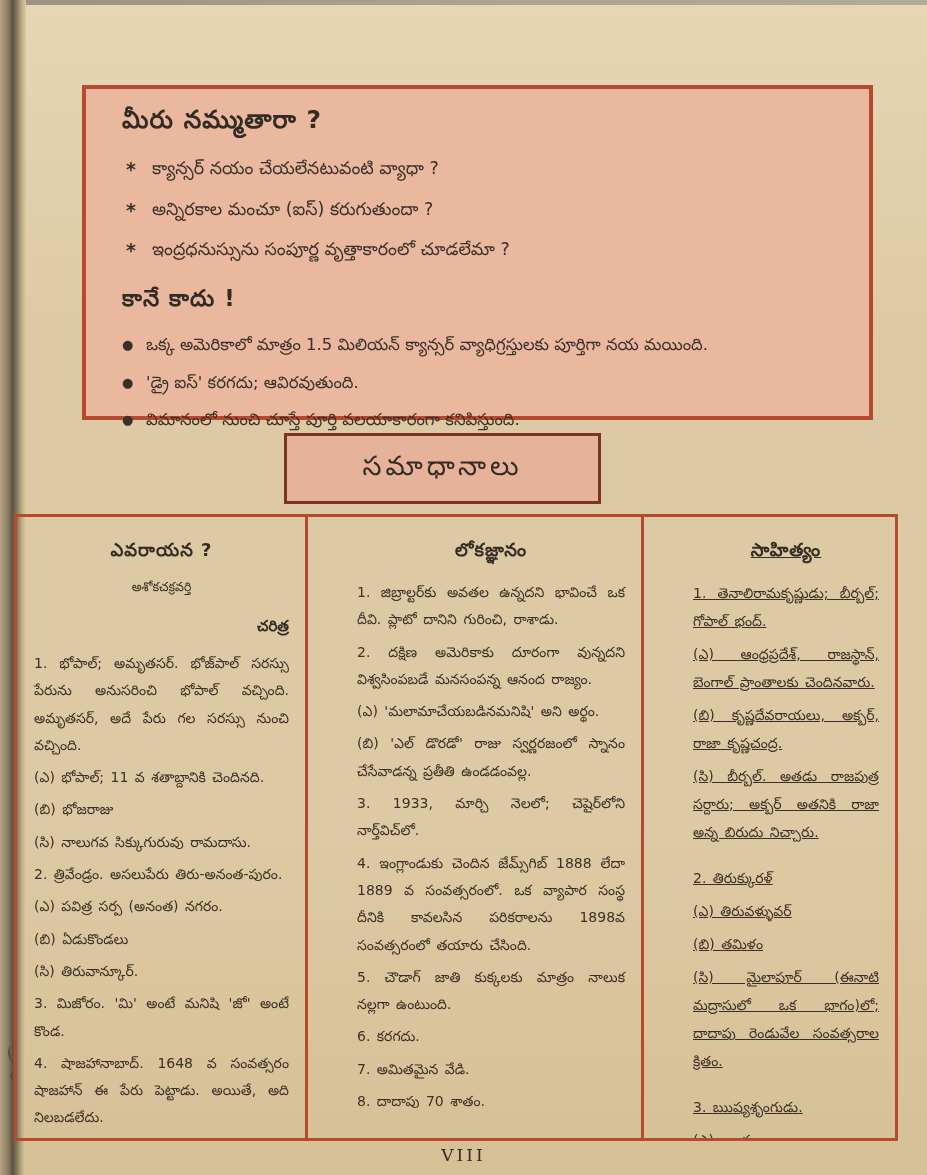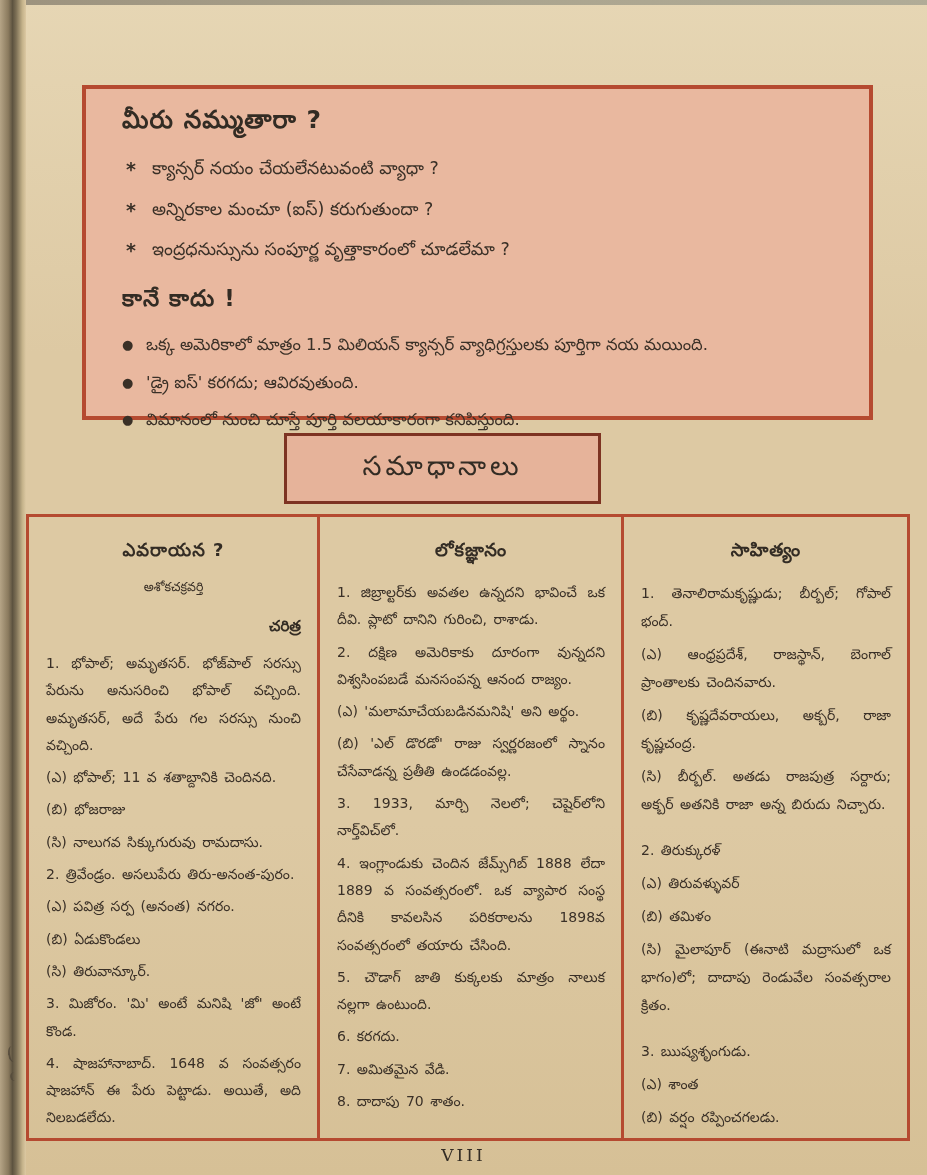--- a/index.html
+++ b/index.html
@@ -43,27 +43,27 @@
   
   .answers-title-box{
     position:absolute;left:284px;top:433px;width:317px;height:71px;box-sizing:border-box;
     border:3px solid var(--answers-box-border);background:var(--answers-box-fill);
     display:flex;align-items:center;justify-content:center;z-index:2;
   }
   .answers-title-box .t{font-size:27px;color:var(--ink-dark);letter-spacing:4px;}
 
   
   .answers-table{
-    position:absolute;left:26px;top:514px;width:884px;height:627px;box-sizing:border-box;
-    border:3px solid var(--table-border);display:flex;
+    position:absolute;left:14px;top:514px;width:884px;height:627px;box-sizing:border-box;
+    border:3px solid var(--table-border);display:flex;gap:32px;
   }
   .col{box-sizing:border-box;overflow:hidden;padding:16px 16px 8px 17px;}
   .col-1{width:291px;border-right:3px solid var(--table-border);}
   .col-2{width:304px;border-right:3px solid var(--table-border);}
-  .col-3{flex:1;}
+  .col-3{flex:1;text-decoration:underline;}
   .col-title{text-align:center;font-size:18px;font-weight:bold;color:var(--ink-dark);
     margin:6px 0 4px;letter-spacing:1px;}
   .col-subtitle{font-size:12.5px;margin:14px 0 0 0;color:var(--ink);text-align:center;}
   .col-section{text-align:right;font-size:15px;font-weight:bold;color:var(--ink-dark);margin:20px 0 12px;}
   .item{font-size:14px;line-height:1.95;text-align:justify;margin:0 0 5px;word-spacing:2px;}
   .col-2 .item-list{margin-top:14px;}
   .col-3 .item-list{margin-top:14px;}
   .col-3 .item{line-height:2.0;}
   .item.sp{margin-top:18px;}
 

